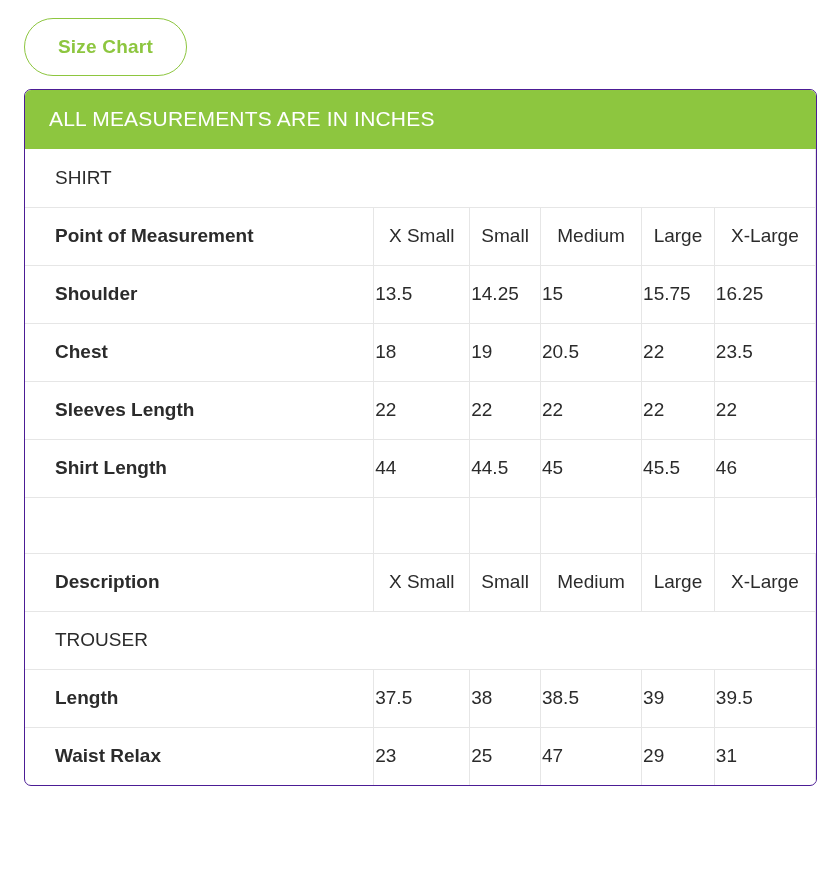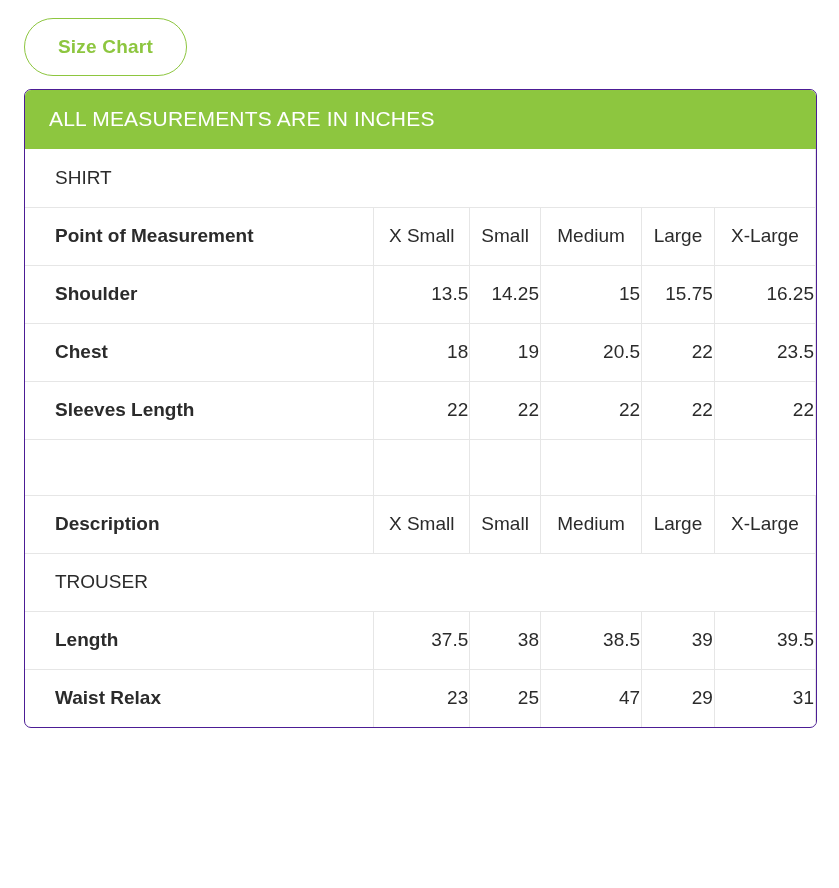--- a/index.html
+++ b/index.html
@@ -66,21 +66,21 @@
     padding-left: 30px;
     font-weight: bold;
   }
   td.section {
     text-align: left;
     padding-left: 30px;
     font-weight: normal;
     border-right: none;
   }
   td.val {
-    text-align: right;
+    text-align: left;
   }
   td.head {
     text-align: center;
     font-weight: normal;
   }
   td.last { border-right: none; }
   .col-label { width: 345px; }
   .col-xs { width: 95px; }
   .col-sm { width: 70px; }
   .col-md { width: 100px; }
@@ -141,20 +141,28 @@
           <td class="val last">23.5</td>
         </tr>
         <tr>
           <td class="label">Sleeves Length</td>
           <td class="val">22</td>
           <td class="val">22</td>
           <td class="val">22</td>
           <td class="val">22</td>
           <td class="val last">22</td>
         </tr>
+        <tr>
+          <td class="label">Shirt Length</td>
+          <td class="val">44</td>
+          <td class="val">44.5</td>
+          <td class="val">45</td>
+          <td class="val">45.5</td>
+          <td class="val last">46</td>
+        </tr>
         <tr class="spacer">
           <td></td>
           <td></td>
           <td></td>
           <td></td>
           <td></td>
           <td class="last"></td>
         </tr>
 
         <tr>

